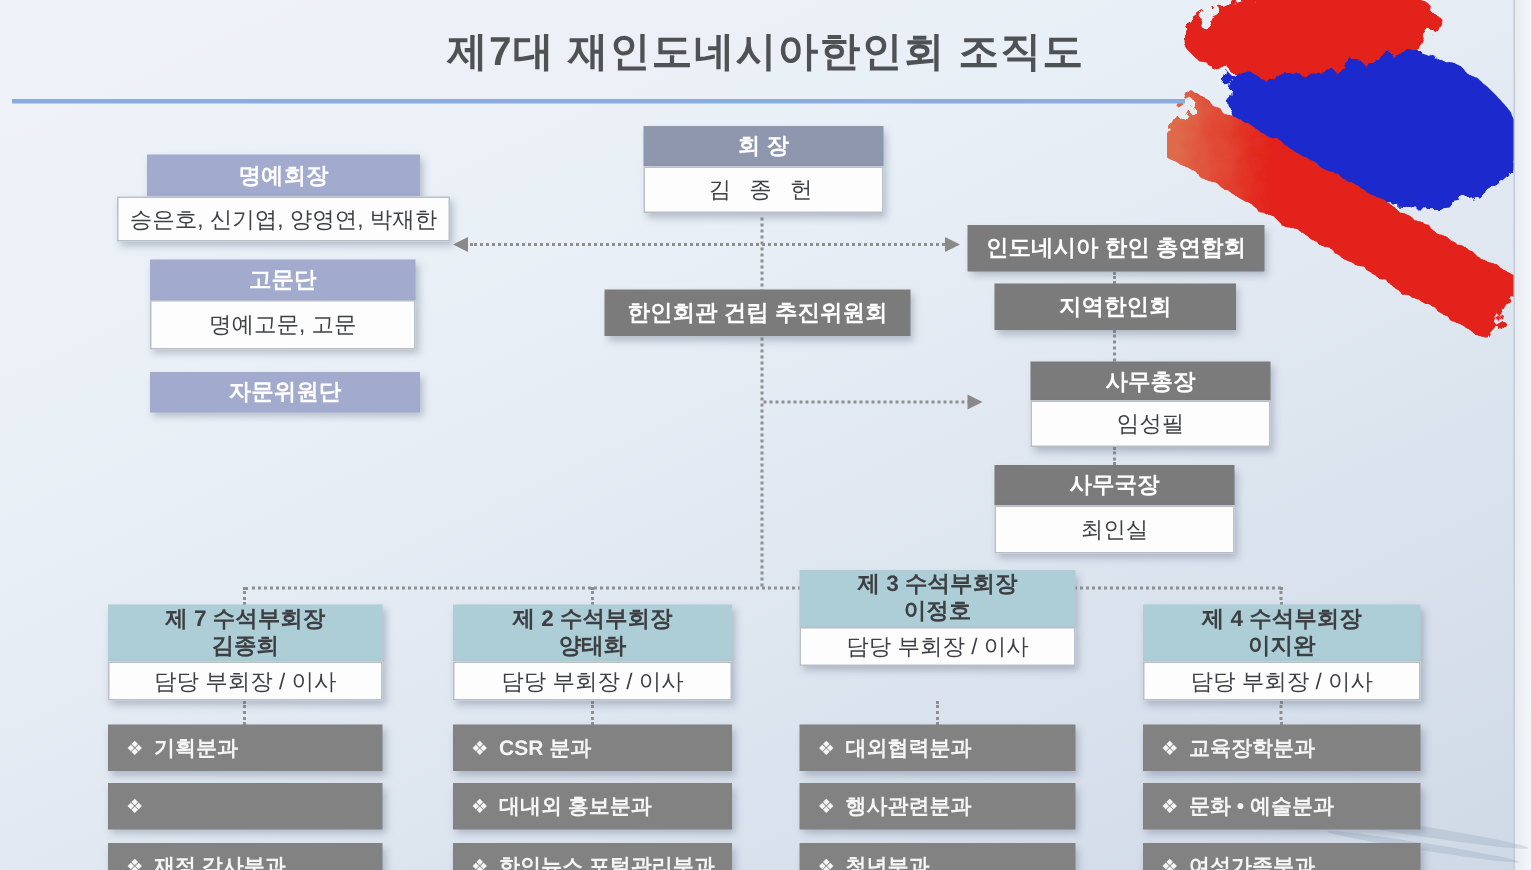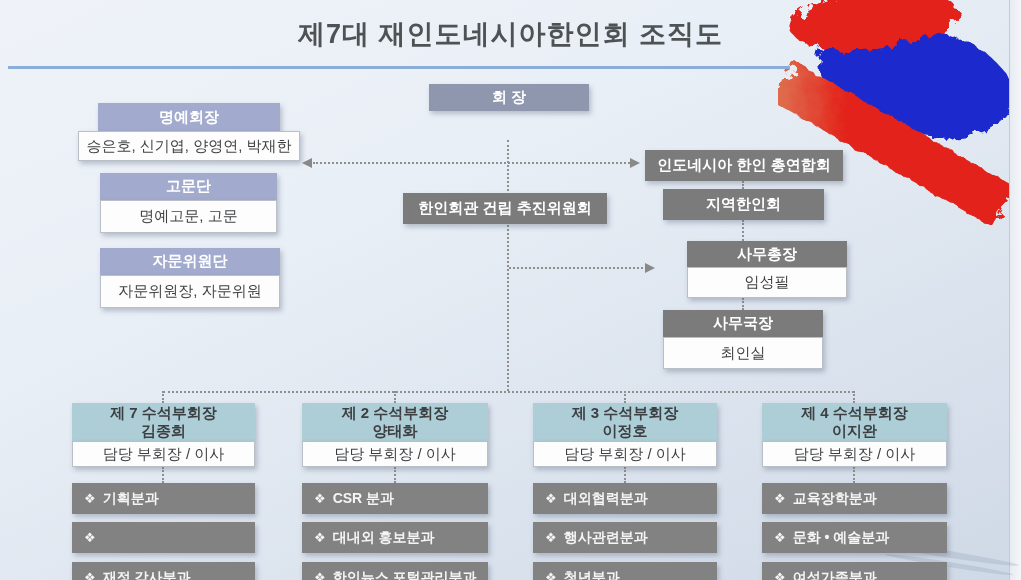--- a/index.html
+++ b/index.html
@@ -77,33 +77,33 @@
   <div class="abs dot-v z2" style="left:394px;top:391px;height:12px;"></div>
   <div class="abs dot-v z2" style="left:624px;top:391px;height:12px;"></div>
   <div class="abs dot-v z2" style="left:853px;top:391px;height:12px;"></div>
   <div class="abs dot-v z2" style="left:162px;top:467px;height:16px;"></div>
   <div class="abs dot-v z2" style="left:394px;top:467px;height:16px;"></div>
   <div class="abs dot-v z2" style="left:624px;top:467px;height:16px;"></div>
   <div class="abs dot-v z2" style="left:853px;top:467px;height:16px;"></div>
 
   <div class="abs z3" style="left:429px;top:84px;width:160px;">
     <div class="hdr hdr-grayblue shadow" style="height:27px;">회 장</div>
+    <div class="body-white shadow" style="height:31px;letter-spacing:4px;">김 종 헌</div>
   </div>
 
   <div class="abs z3" style="left:78px;top:103px;width:222px;">
     <div class="hdr hdr-periwinkle shadow" style="height:28px;margin:0 20px;">명예회장</div>
     <div class="body-white shadow" style="height:30px;">승은호, 신기엽, 양영연, 박재한</div>
   </div>
   <div class="abs z3" style="left:100px;top:173px;width:177px;">
     <div class="hdr hdr-periwinkle shadow" style="height:27px;">고문단</div>
     <div class="body-white shadow" style="height:33px;">명예고문, 고문</div>
   </div>
   <div class="abs z3" style="left:100px;top:248px;width:180px;">
     <div class="hdr hdr-periwinkle shadow" style="height:27px;">자문위원단</div>
-    <div class="body-white shadow" style="height:33px;">자문위원장, 자문위원</div>
   </div>
 
   <div class="abs dark-box shadow z3" style="left:403px;top:193px;width:204px;height:31px;">한인회관 건립 추진위원회</div>
 
   <div class="abs dark-box shadow z3" style="left:645px;top:150px;width:198px;height:31px;">인도네시아 한인 총연합회</div>
   <div class="abs dark-box shadow z3" style="left:663px;top:189px;width:161px;height:31px;">지역한인회</div>
   <div class="abs z3" style="left:663px;top:241px;width:160px;padding-left:24px;">
     <div class="hdr hdr-dark shadow" style="height:26px;">사무총장</div>
     <div class="body-white shadow" style="height:31px;">임성필</div>
   </div>
@@ -144,21 +144,21 @@
   </div>
   <div class="abs sub-box shadow z3" style="left:302px;top:522px;width:186px;height:31px;">
     <span class="blt">❖</span>
     <span>대내외 홍보분과</span>
   </div>
   <div class="abs sub-box shadow z3" style="left:302px;top:562px;width:186px;height:31px;">
     <span class="blt">❖</span>
     <span>한인뉴스 포털관리분과</span>
   </div>
 
-  <div class="abs z3" style="left:533px;top:403px;width:184px;">
+  <div class="abs z3" style="left:533px;top:380px;width:184px;">
     <div class="teal-hdr shadow" style="height:38px;">
       <div>제 3 수석부회장</div>
       <div>이정호</div>
     </div>
     <div class="body-white shadow" style="height:26px;">담당 부회장 / 이사</div>
   </div>
   <div class="abs sub-box shadow z3" style="left:533px;top:483px;width:184px;height:31px;">
     <span class="blt">❖</span>
     <span>대외협력분과</span>
   </div>

